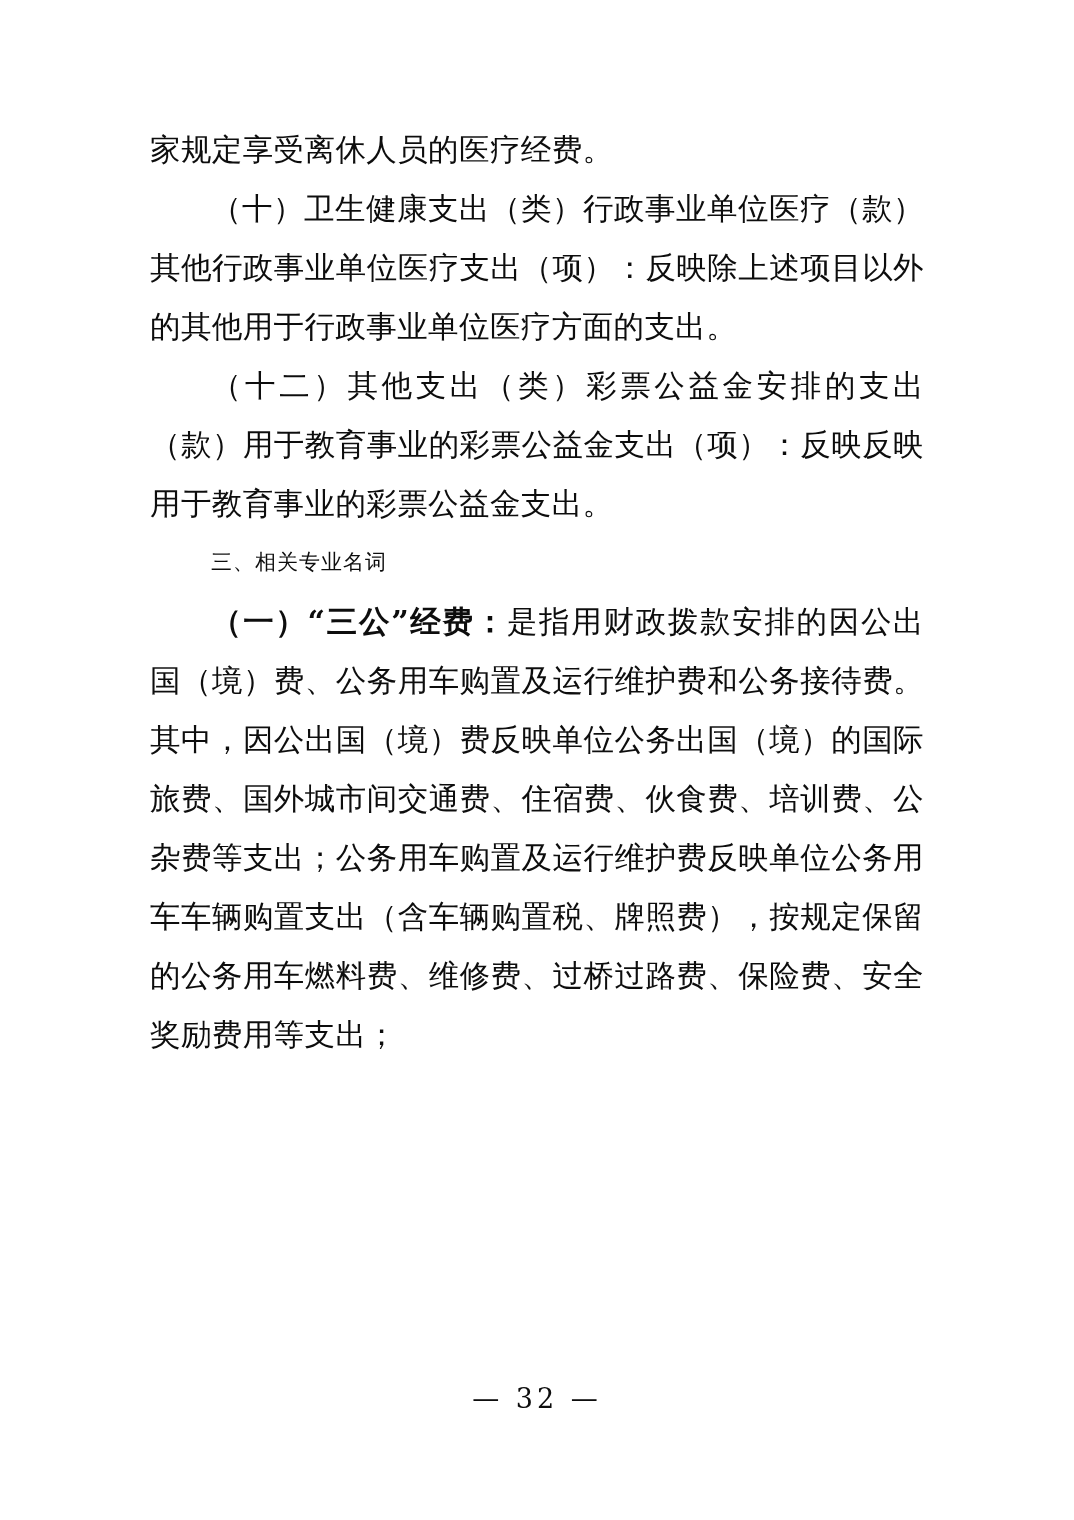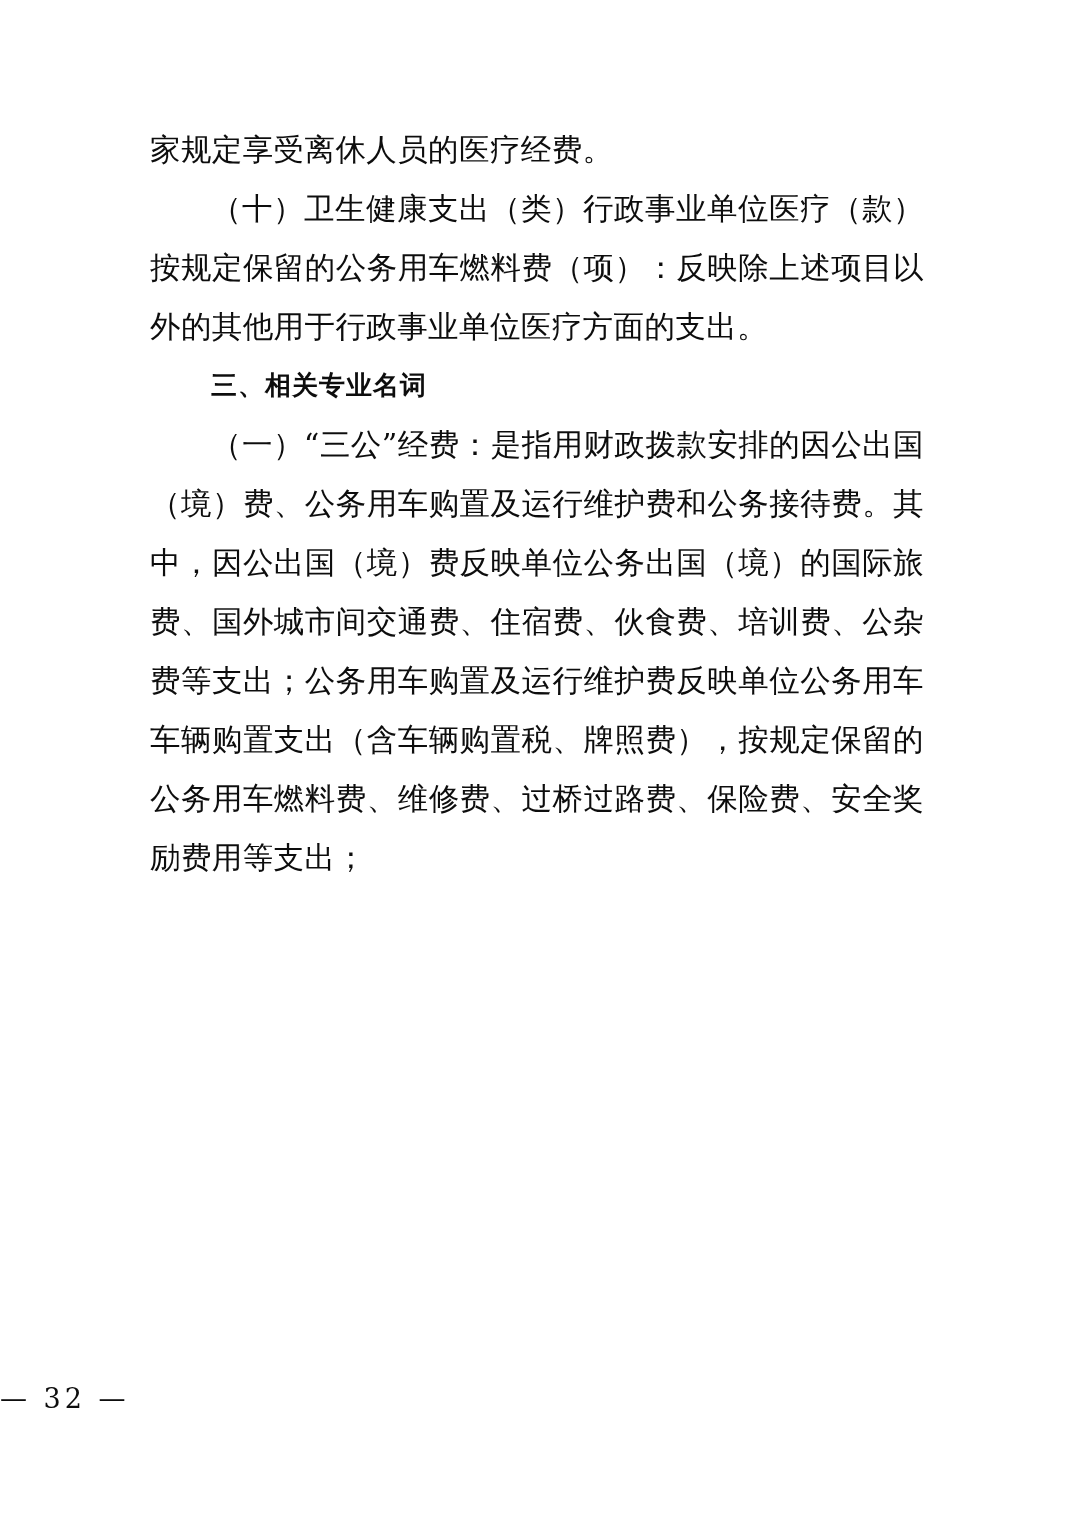--- a/index.html
+++ b/index.html
@@ -31,52 +31,54 @@
   }
   .para {
     margin: 0;
     text-indent: 0;
   }
   .para.indent {
     text-indent: 61px;
   }
   .heading {
     margin: 0;
-    font-weight: bold;
-    font-size: 26px;
+    font-weight: normal;
+    font-size: 21px;
     line-height: 59px;
     text-indent: 61px;
     letter-spacing: 1px;
   }
   .bold-lead {
-    font-weight: normal;
+    font-weight: bold;
   }
   .footer {
     position: absolute;
     left: 0;
     right: 0;
     bottom: 62px;
+    text-align: center;
     font-size: 27px;
     letter-spacing: 4px;
     font-family: "DejaVu Serif", "Liberation Serif", serif;
   }
 </style>
 </head>
 <body>
 
 <div class="page">
 
   <div class="body-text">
 
     <p class="para">家规定享受离休人员的医疗经费。</p>
 
 
-    <p class="para indent">（十）卫生健康支出（类）行政事业单位医疗（款）按规定保留的公务用车燃料费（项）：反映除上述项目以外的其他用于行政事业单位医疗方面的支出。</p>
+    <p class="para indent">（十）卫生健康支出（类）行政事业单位医疗（款）其他行政事业单位医疗支出（项）：反映除上述项目以外的其他用于行政事业单位医疗方面的支出。</p>
 
 
+    <p class="para indent">（十二）其他支出（类）彩票公益金安排的支出（款）用于教育事业的彩票公益金支出（项）：反映反映用于教育事业的彩票公益金支出。</p>
 
     <h2 class="heading">三、相关专业名词</h2>
 
     <p class="para indent"><span class="bold-lead">（一）“三公”经费：</span><span>是指用财政拨款安排的因公出国（境）费、公务用车购置及运行维护费和公务接待费。其中，因公出国（境）费反映单位公务出国（境）的国际旅费、国外城市间交通费、住宿费、伙食费、培训费、公杂费等支出；公务用车购置及运行维护费反映单位公务用车车辆购置支出（含车辆购置税、牌照费），按规定保留的公务用车燃料费、维修费、过桥过路费、保险费、安全奖励费用等支出；</span></p>
 
   </div>
 
   <div class="footer">— 32 —</div>
 
 </div>

